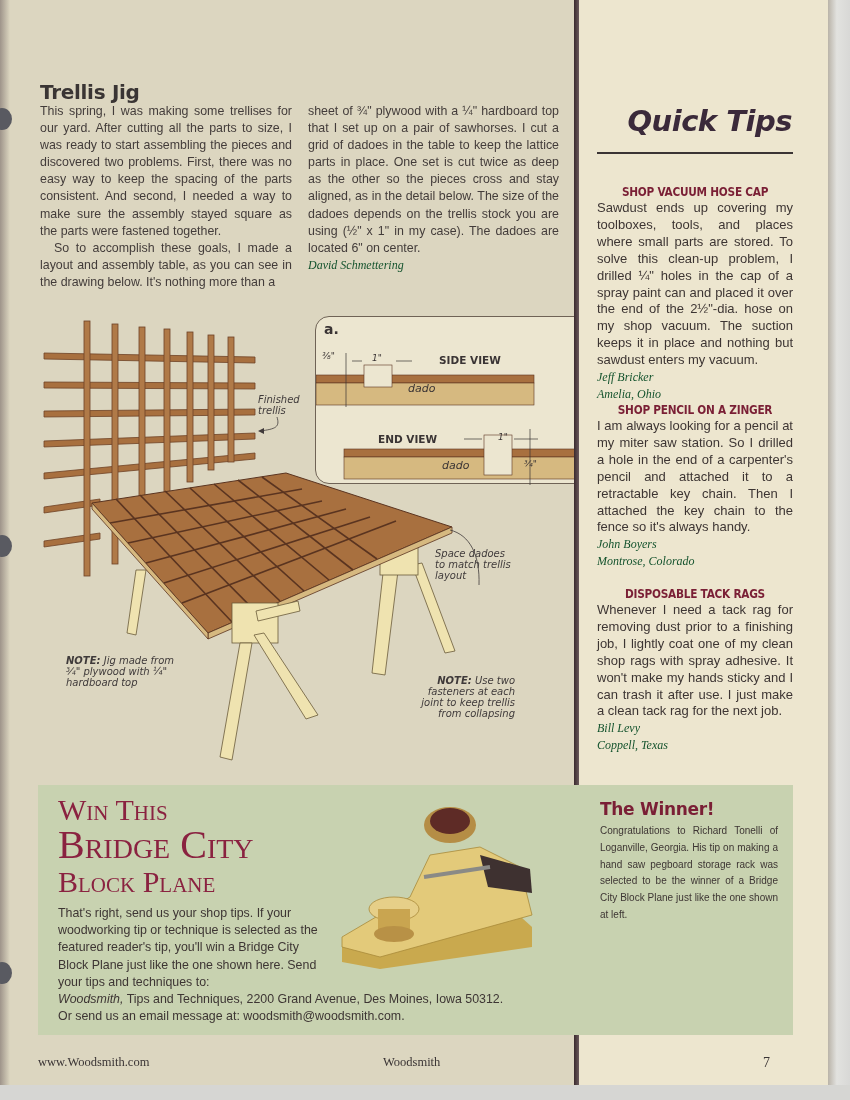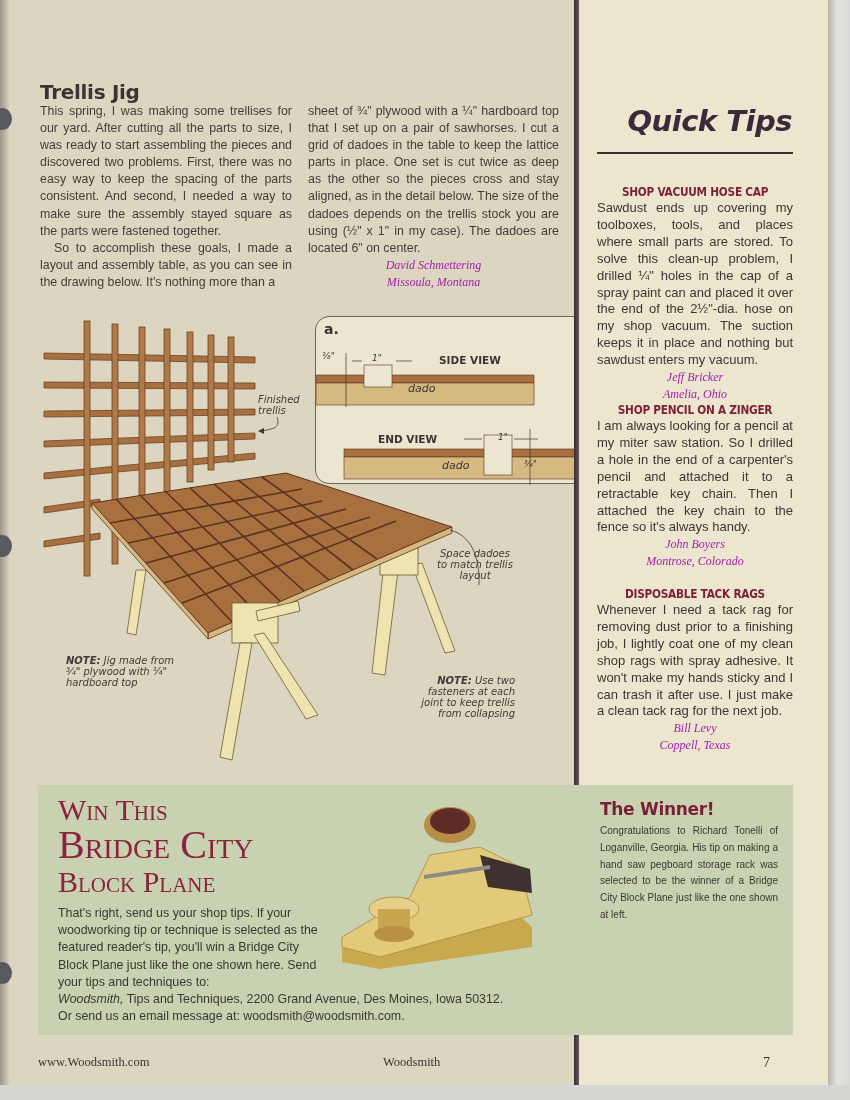--- a/index.html
+++ b/index.html
@@ -49,21 +49,21 @@
   .col {
     position: absolute; font-size: 12.4px; line-height: 17.1px;
     color: #433c3a; text-align: justify;
   }
   .col p { text-indent: 0; }
   .col p + p { text-indent: 14px; }
   .col-1 { left: 40px; top: 103px; width: 252px; }
   .col-2 { left: 308px; top: 103px; width: 251px; }
   .byline {
     font-family: "Liberation Serif", serif; font-style: italic;
-    font-size: 12px; text-align: center; line-height: 17px; color: #a21caf;
+    font-size: 12px; text-align: left; line-height: 17px; color: #14532d;
   }
 
   
   .illustration { position: absolute; left: 40px; top: 315px; width: 520px; height: 450px; }
   .callout {
     position: absolute; font-family: "DejaVu Sans", sans-serif;
     font-style: italic; font-size: 10px; line-height: 11px; color: #3f3a3a;
   }
   .callout b { font-weight: bold; }
   .detail-box {
@@ -141,21 +141,20 @@
   <div class="article-title">Trellis Jig</div>
 
   <div class="col col-1">
     <p>This spring, I was making some trellises for our yard. After cutting all the parts to size, I was ready to start assembling the pieces and discovered two problems. First, there was no easy way to keep the spacing of the parts consistent. And second, I needed a way to make sure the assembly stayed square as the parts were fastened together.</p>
     <p>So to accomplish these goals, I made a layout and assembly table, as you can see in the drawing below. It's nothing more than a</p>
   </div>
 
   <div class="col col-2">
     <p>sheet of ¾" plywood with a ¼" hardboard top that I set up on a pair of sawhorses. I cut a grid of dadoes in the table to keep the lattice parts in place. One set is cut twice as deep as the other so the pieces cross and stay aligned, as in the detail below. The size of the dadoes depends on the trellis stock you are using (½" x 1" in my case). The dadoes are located 6" on center.</p>
     <div class="byline">David Schmettering</div>
-    <div class="byline">Missoula, Montana</div>
   </div>
 
   <div class="illustration">
     <svg width="520" height="450" viewBox="0 0 520 450" style="position:absolute;left:0;top:0">
 
       <g fill="#a8703f" stroke="#6e4226" stroke-width="0.8">
         <polygon points="4,38 215,42 215,48 4,44"></polygon>
         <polygon points="4,67 215,68 215,74 4,73"></polygon>
         <polygon points="4,96 215,94 215,100 4,102"></polygon>
         <polygon points="4,126 215,118 215,124 4,132"></polygon>
@@ -207,21 +206,21 @@
 
       <g fill="#efe3b0" stroke="#6a5a3a" stroke-width="0.8">
         <rect x="192" y="288" width="46" height="40"></rect>
         <polygon points="200,328 212,328 192,445 180,442"></polygon>
         <polygon points="214,320 224,318 278,400 266,404"></polygon>
         <polygon points="216,296 258,286 260,296 218,306"></polygon>
       </g>
     </svg>
 
     <div class="callout" style="left:218px;top:79px;text-align:left;width:50px">Finished trellis</div>
-    <div class="callout" style="left:395px;top:233px;width:80px;text-align:center">Space dadoes to match trellis layout</div>
+    <div class="callout" style="left:395px;top:233px;width:80px;text-align:left">Space dadoes to match trellis layout</div>
     <div class="callout" style="left:26px;top:340px;width:110px">
       <b>NOTE:</b>
       <span>Jig made from ¾" plywood with ¼" hardboard top</span>
     </div>
     <div class="callout" style="left:375px;top:360px;width:100px;text-align:right">
       <b>NOTE:</b>
       <span>Use two fasteners at each joint to keep trellis from collapsing</span>
     </div>
 
     <div class="detail-box">

